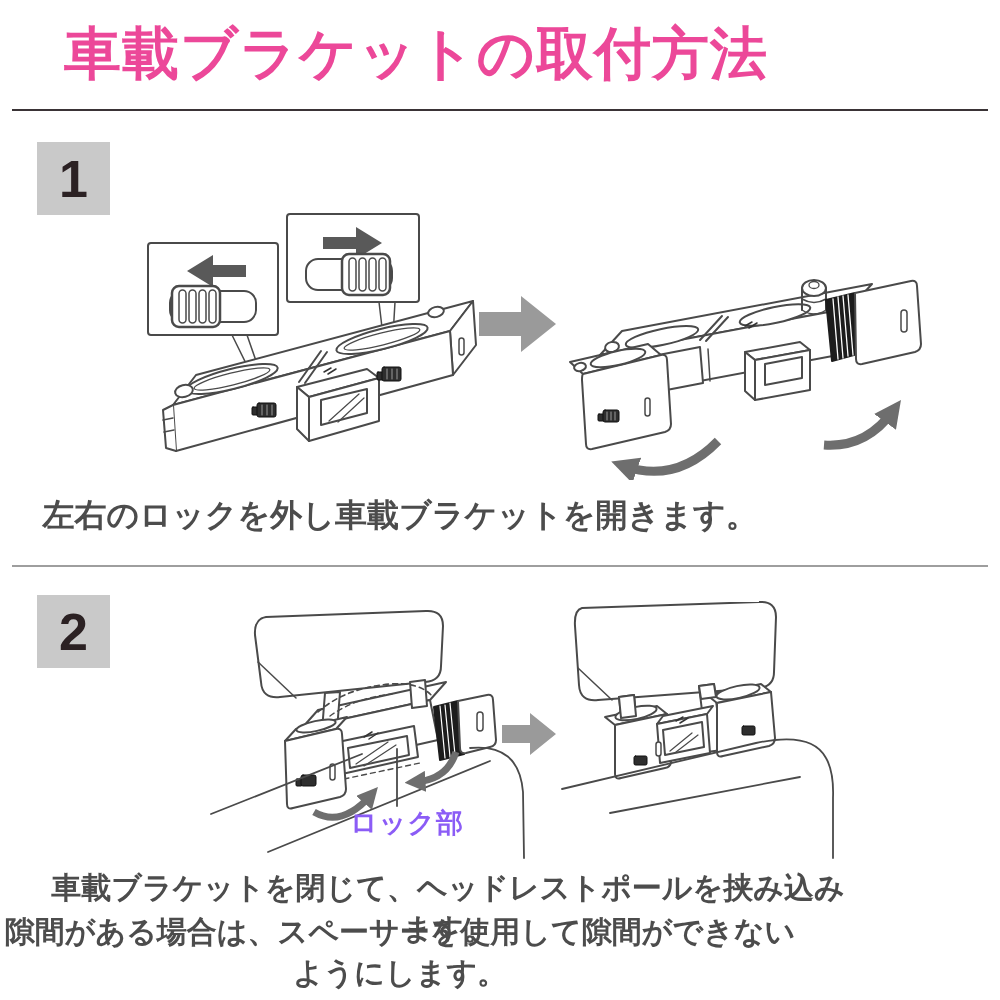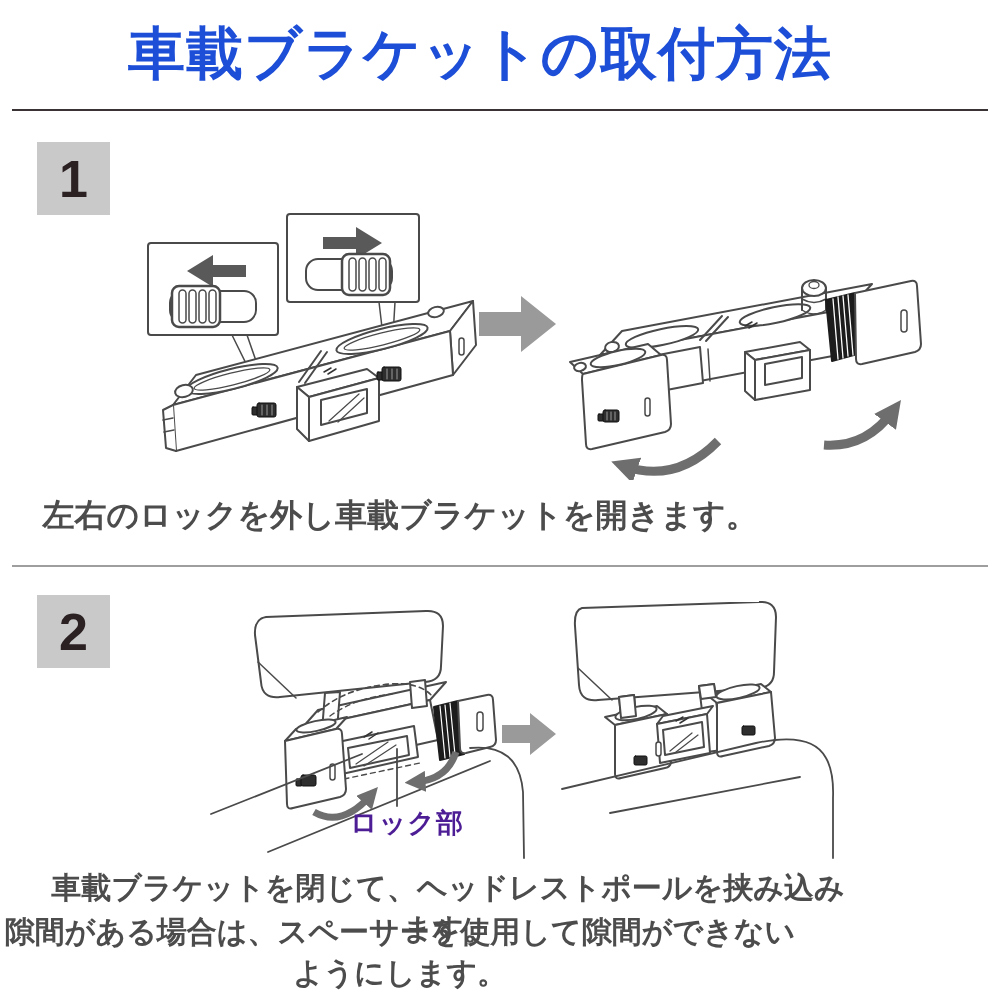--- a/index.html
+++ b/index.html
@@ -2,41 +2,41 @@
 <html><head>
 <meta charset="utf-8">
 <style>
   html,body{margin:0;padding:0;}
   body{
     width:1000px;height:1000px;position:relative;background:#ffffff;
     font-family:"Liberation Sans","DejaVu Sans",sans-serif;overflow:hidden;
   }
   .abs{position:absolute;}
   .title{
-    left:0;top:16px;width:832px;text-align:right;
-    font-size:57px;font-weight:bold;color:#1d4ed8;letter-spacing:1px;
+    left:0;top:16px;width:832px;text-align:center;
+    font-size:57px;font-weight:bold;color:#ec4899;letter-spacing:1px;
   }
   .rule-dark{left:12px;top:109px;width:976px;height:2px;background:#3a3336;}
   .rule-gray{left:12px;top:565px;width:976px;height:2px;background:#9e9e9e;}
   .badge{
     width:73px;height:73px;background:#c9c9c9;
     display:flex;align-items:center;justify-content:center;
     font-size:52px;font-weight:bold;color:#2b2123;
   }
   .badge1{left:37px;top:142px;}
   .badge2{left:37px;top:595px;}
   .svg-strip{left:0;display:block;}
   .caption{
     left:0;width:800px;text-align:center;color:#4c4c4c;font-weight:bold;
   }
   .cap1{top:494px;font-size:32px;}
   .capb1{top:868px;font-size:30px;margin-left:48px;}
   .capb2{top:912px;font-size:30px;}
   .lock-label{
-    left:350px;top:805px;font-size:27px;color:#4c1d95;font-weight:bold;letter-spacing:1px;
+    left:350px;top:805px;font-size:27px;color:#8b5cf6;font-weight:bold;letter-spacing:1px;
   }
 </style>
 </head>
 <body>
 
 <div class="abs title">車載ブラケットの取付方法</div>
 <div class="abs rule-dark"></div>
 
 <div class="abs badge badge1">
   <span>1</span>

